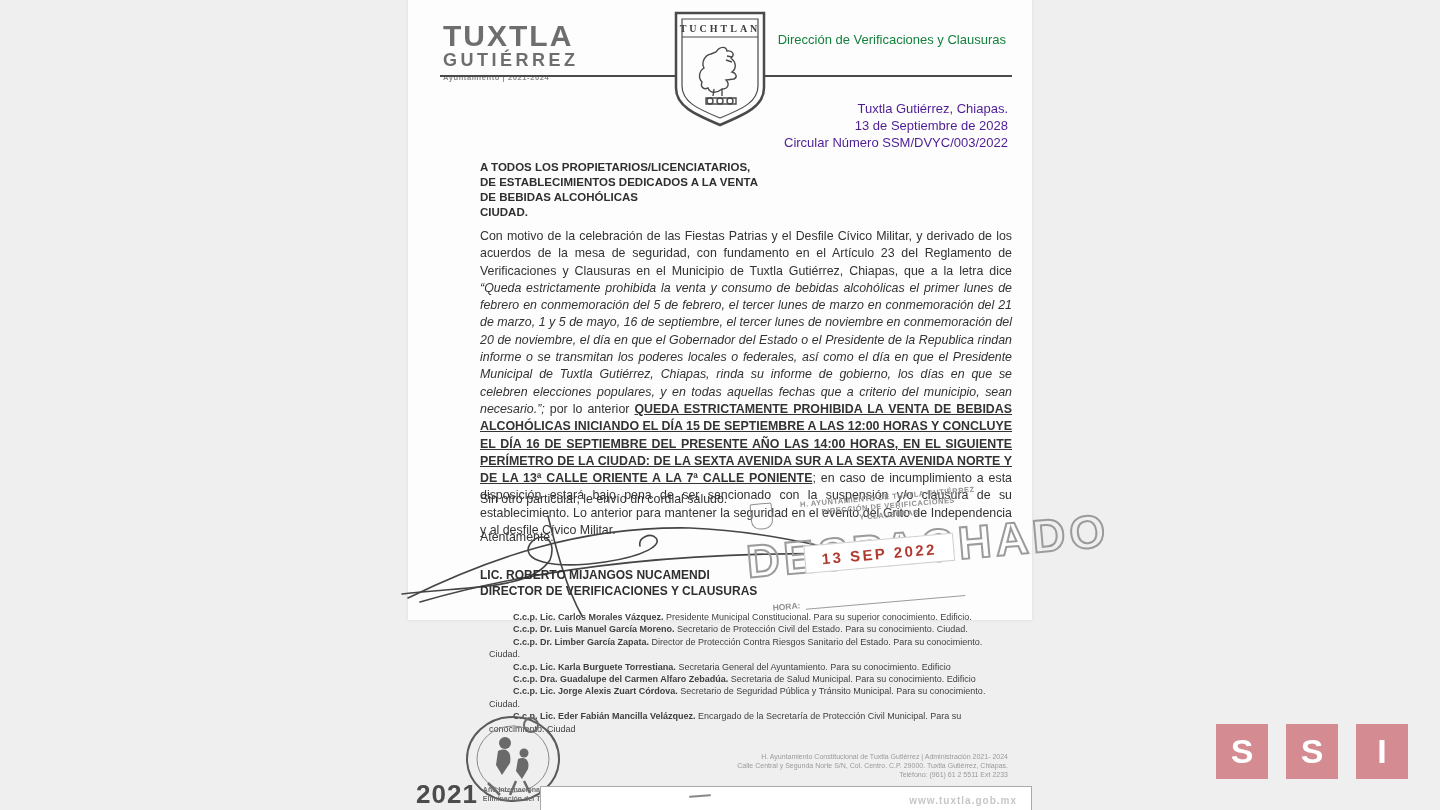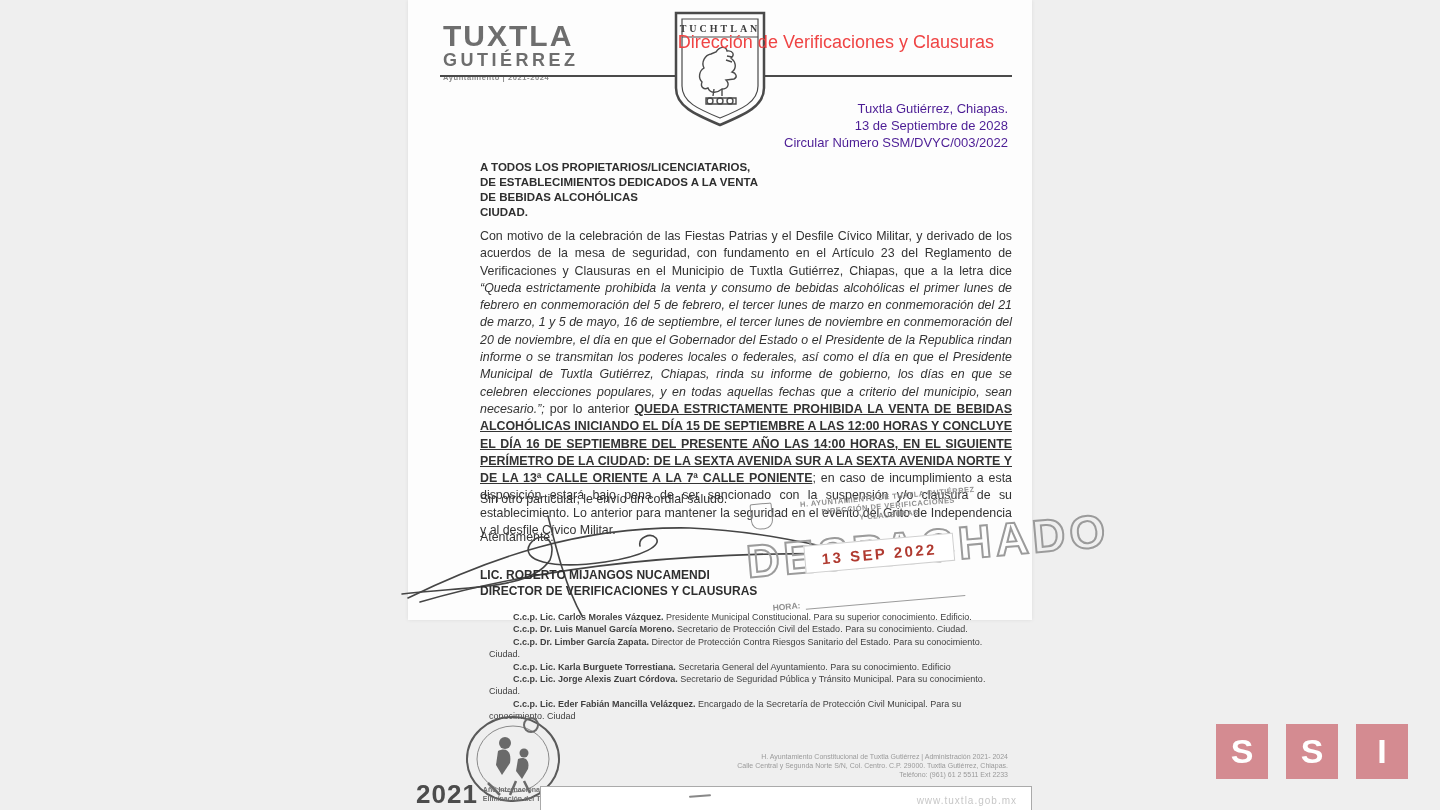--- a/index.html
+++ b/index.html
@@ -13,21 +13,21 @@
   
   .brand { position:absolute; left:35px; top:22px; color:#6e6e6e; }
   .brand .l1 { font-size:30px; font-weight:bold; letter-spacing:2px; line-height:28px; }
   .brand .l2 { font-size:18px; font-weight:bold; letter-spacing:3.5px; line-height:20px; }
   .brand .l3 { font-size:7.5px; letter-spacing:.6px; margin-top:3px; color:#8a8a8a; font-weight:bold; }
 
   .rule { position:absolute; left:32px; right:20px; top:75px; height:2px; background:#4a4a4a; }
 
   .shield { position:absolute; left:262px; top:10px; width:100px; height:118px; }
 
-  .dept { position:absolute; right:38px; top:32px; font-size:18px; color:#ef4444; }
+  .dept { position:absolute; right:26px; top:32px; font-size:13px; color:#15803d; }
 
   .dateblock { position:absolute; right:24px; top:100px; text-align:right; font-size:13px; line-height:17px; color:#4c1d95; }
 
   
   .addressee { position:absolute; left:72px; top:160px; font-size:11.5px; font-weight:bold; line-height:15px; color:#2f2f2f; }
 
   
   .bodytext { position:absolute; left:72px; top:228px; width:532px; font-size:12.4px; line-height:17.3px;
               text-align:justify; color:#333; }
   .bodytext .it { font-style:italic; }
@@ -59,21 +59,21 @@
   
   .seal { position:absolute; left:50px; top:713px; width:110px; height:96px; }
   .year-row { position:absolute; left:8px; top:782px; display:flex; align-items:flex-start; }
   .year-row .year { font-size:26px; font-weight:bold; color:#4c4c4c; letter-spacing:1px; line-height:24px; }
   .year-row .cap { margin-left:5px; font-size:7px; font-weight:bold; color:#6e6e6e; line-height:8.5px; padding-top:4px; }
 
   .addr { position:absolute; right:24px; top:752px; text-align:right; font-size:7px; line-height:9px; color:#9a9a9a; }
 
   .formbox { position:absolute; left:132px; top:786px; width:492px; height:40px; background:#fff; border:1px solid #aaa; }
   .formbox .dash { position:absolute; left:148px; top:8px; width:22px; height:2px; background:#888; border-radius:2px; transform:rotate(-4deg); }
-  .formbox .wm { position:absolute; right:14px; top:8px; font-size:10px; font-weight:normal; color:#c7c7c7;
+  .formbox .wm { position:absolute; right:14px; top:8px; font-size:10px; font-weight:bold; color:#c7c7c7;
                  filter:blur(.6px); letter-spacing:1px; }
 
   
   .ssi { position:absolute; left:1216px; top:724px; display:flex; gap:18px; }
   .ssi .sq { width:52px; height:55px; background:#d48b91; display:flex; align-items:center; justify-content:center; }
   .ssi .sq span { color:#fff; font-size:34px; font-weight:bold; font-family:"Liberation Sans", sans-serif; }
 
   svg .ink { stroke:#4a4a4a; fill:none; }
 </style>
 </head>
@@ -152,20 +152,21 @@
   <div class="signame">
     <div>LIC. ROBERTO MIJANGOS NUCAMENDI</div>
     <div>DIRECTOR DE VERIFICACIONES Y CLAUSURAS</div>
   </div>
 
   <div class="cc">
     <div><span class="nm">C.c.p. Lic. Carlos Morales Vázquez.</span><span> Presidente Municipal Constitucional. Para su superior conocimiento. Edificio.</span></div>
     <div><span class="nm">C.c.p. Dr. Luis Manuel García Moreno.</span><span> Secretario de Protección Civil del Estado. Para su conocimiento. Ciudad.</span></div>
     <div><span class="nm">C.c.p. Dr. Limber García Zapata.</span><span> Director de Protección Contra Riesgos Sanitario del Estado. Para su conocimiento. Ciudad.</span></div>
     <div><span class="nm">C.c.p. Lic. Karla Burguete Torrestiana.</span><span> Secretaria General del Ayuntamiento. Para su conocimiento. Edificio</span></div>
+    <div><span class="nm">C.c.p. Dra. Guadalupe del Carmen Alfaro Zebadúa.</span><span> Secretaria de Salud Municipal. Para su conocimiento. Edificio</span></div>
     <div><span class="nm">C.c.p. Lic. Jorge Alexis Zuart Córdova.</span><span> Secretario de Seguridad Pública y Tránsito Municipal. Para su  conocimiento. Ciudad.</span></div>
     <div><span class="nm">C.c.p. Lic. Eder Fabián Mancilla Velázquez.</span><span> Encargado de la Secretaría de Protección Civil Municipal. Para su conocimiento. Ciudad</span></div>
   </div>
 
   <svg class="seal" viewBox="0 0 110 96">
     <ellipse cx="55" cy="46" rx="46" ry="42" fill="none" stroke="#5a5a5a" stroke-width="2"></ellipse>
     <ellipse cx="55" cy="46" rx="36" ry="33" fill="none" stroke="#8a8a8a" stroke-width="1"></ellipse>
     <g fill="#6a6a6a">
       <circle cx="47" cy="30" r="6"></circle>
       <path d="M40 38 C 48 34 54 38 52 50 L44 62 L38 52 Z"></path>

